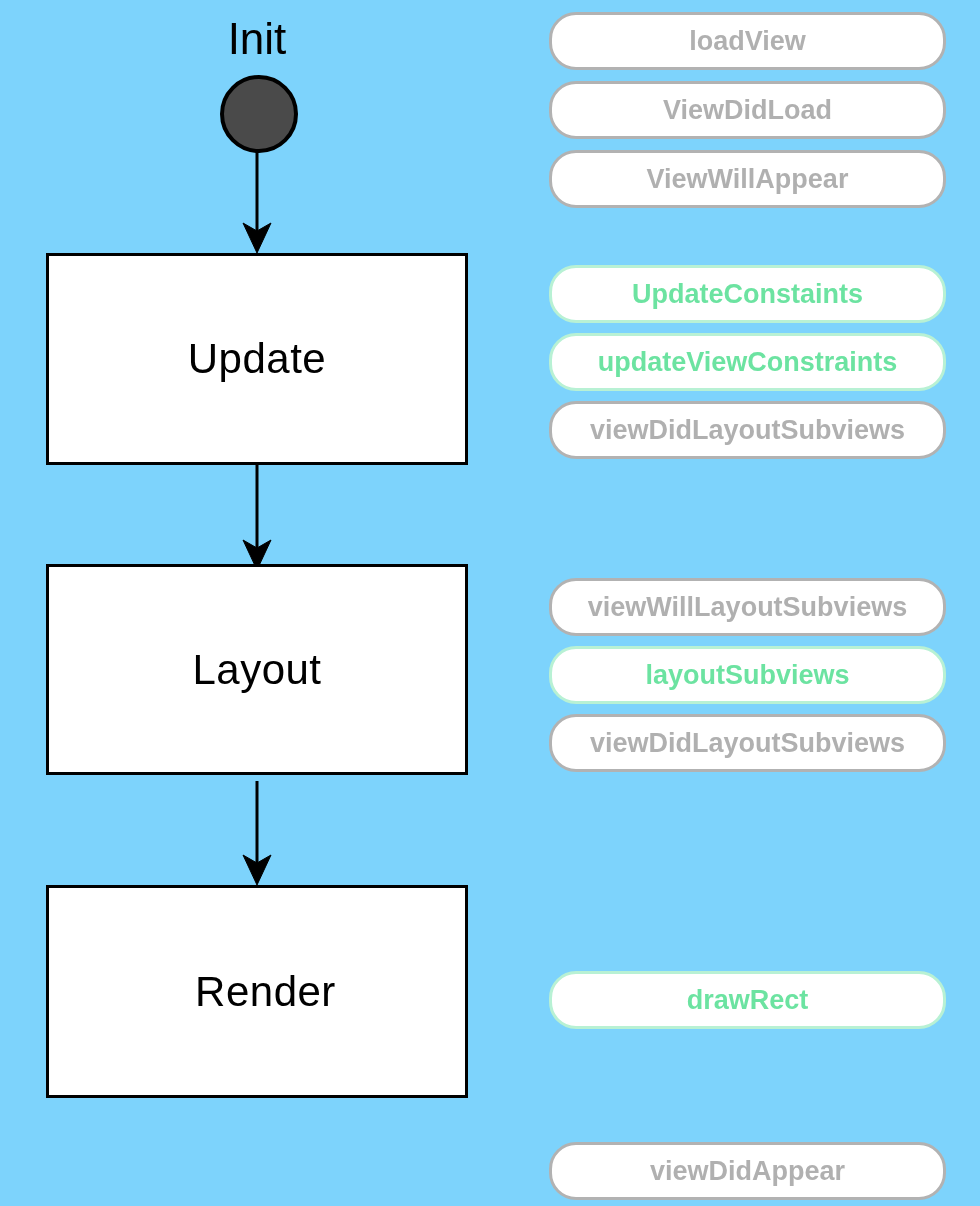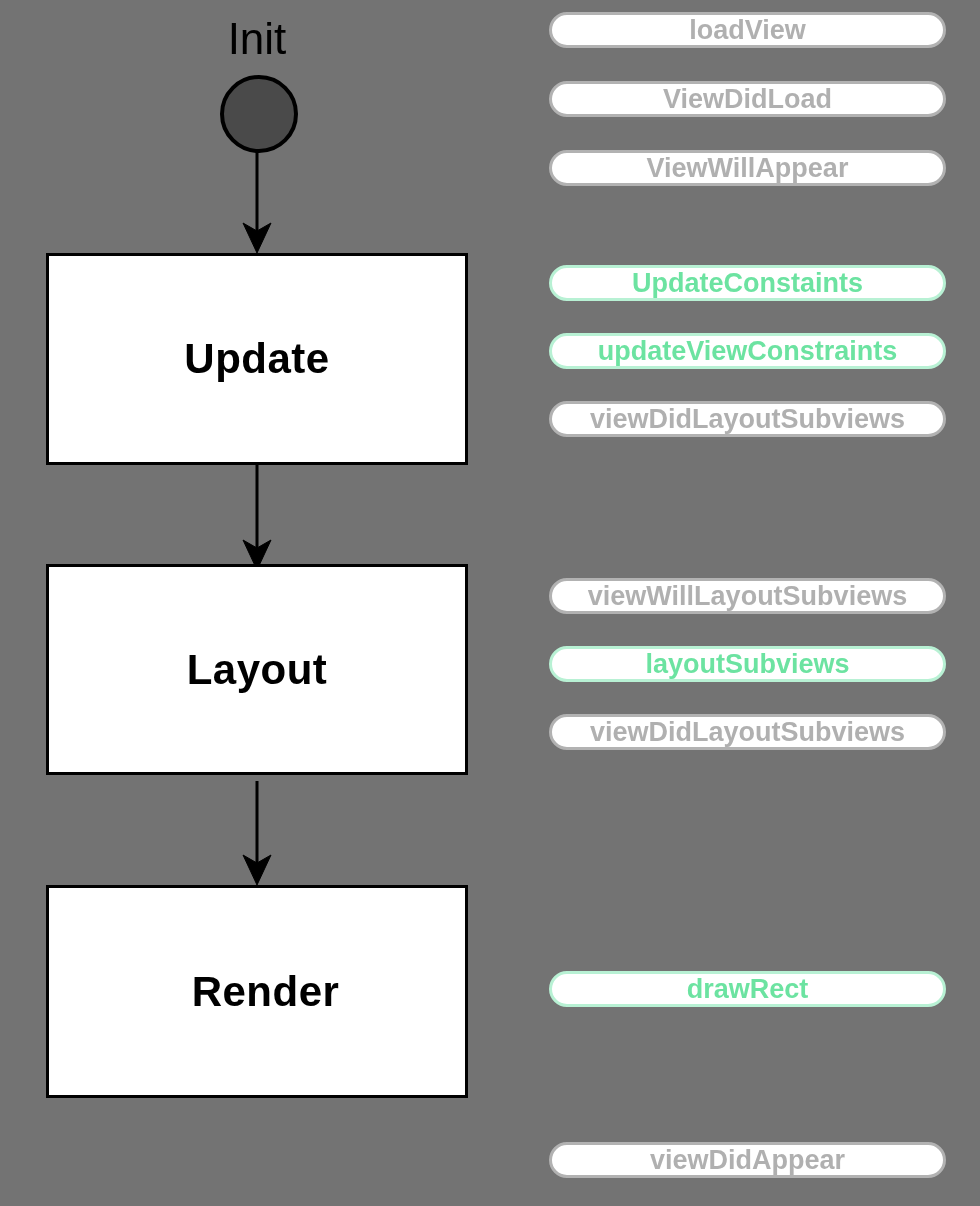--- a/index.html
+++ b/index.html
@@ -5,21 +5,21 @@
   html, body {
     margin: 0;
     padding: 0;
     background: #ffffff;
     font-family: "Liberation Sans", "DejaVu Sans", sans-serif;
   }
   .canvas {
     position: relative;
     width: 980px;
     height: 1206px;
-    background: #737373;
+    background: #7dd3fc;
     overflow: hidden;
   }
 
   
   .init-label {
     position: absolute;
     left: 157px;
     top: 14px;
     width: 200px;
     text-align: center;
@@ -46,21 +46,21 @@
     height: 212px;
     box-sizing: border-box;
     background: #ffffff;
     border: 3px solid var(--line-color, #000);
     display: flex;
     align-items: center;
     justify-content: center;
   }
   .stage-box .stage-label {
     font-size: 42px;
-    font-weight: 700;
+    font-weight: 400;
     color: #000000;
     letter-spacing: 0.5px;
   }
   .flow-arrow {
     position: absolute;
     left: 241px;
     width: 32px;
     display: block;
   }
   .flow-arrow line {
@@ -71,21 +71,21 @@
     fill: var(--line-color, #000);
     stroke: var(--line-color, #000);
     stroke-width: 1;
   }
 
   
   .pill {
     position: absolute;
     left: 549px;
     width: 397px;
-    height: 36px;
+    height: 58px;
     box-sizing: border-box;
     border-radius: 27px;
     border: 3px solid;
     background: #ffffff;
     display: flex;
     align-items: center;
     justify-content: center;
     font-size: 27px;
     font-weight: 700;
     white-space: nowrap;

